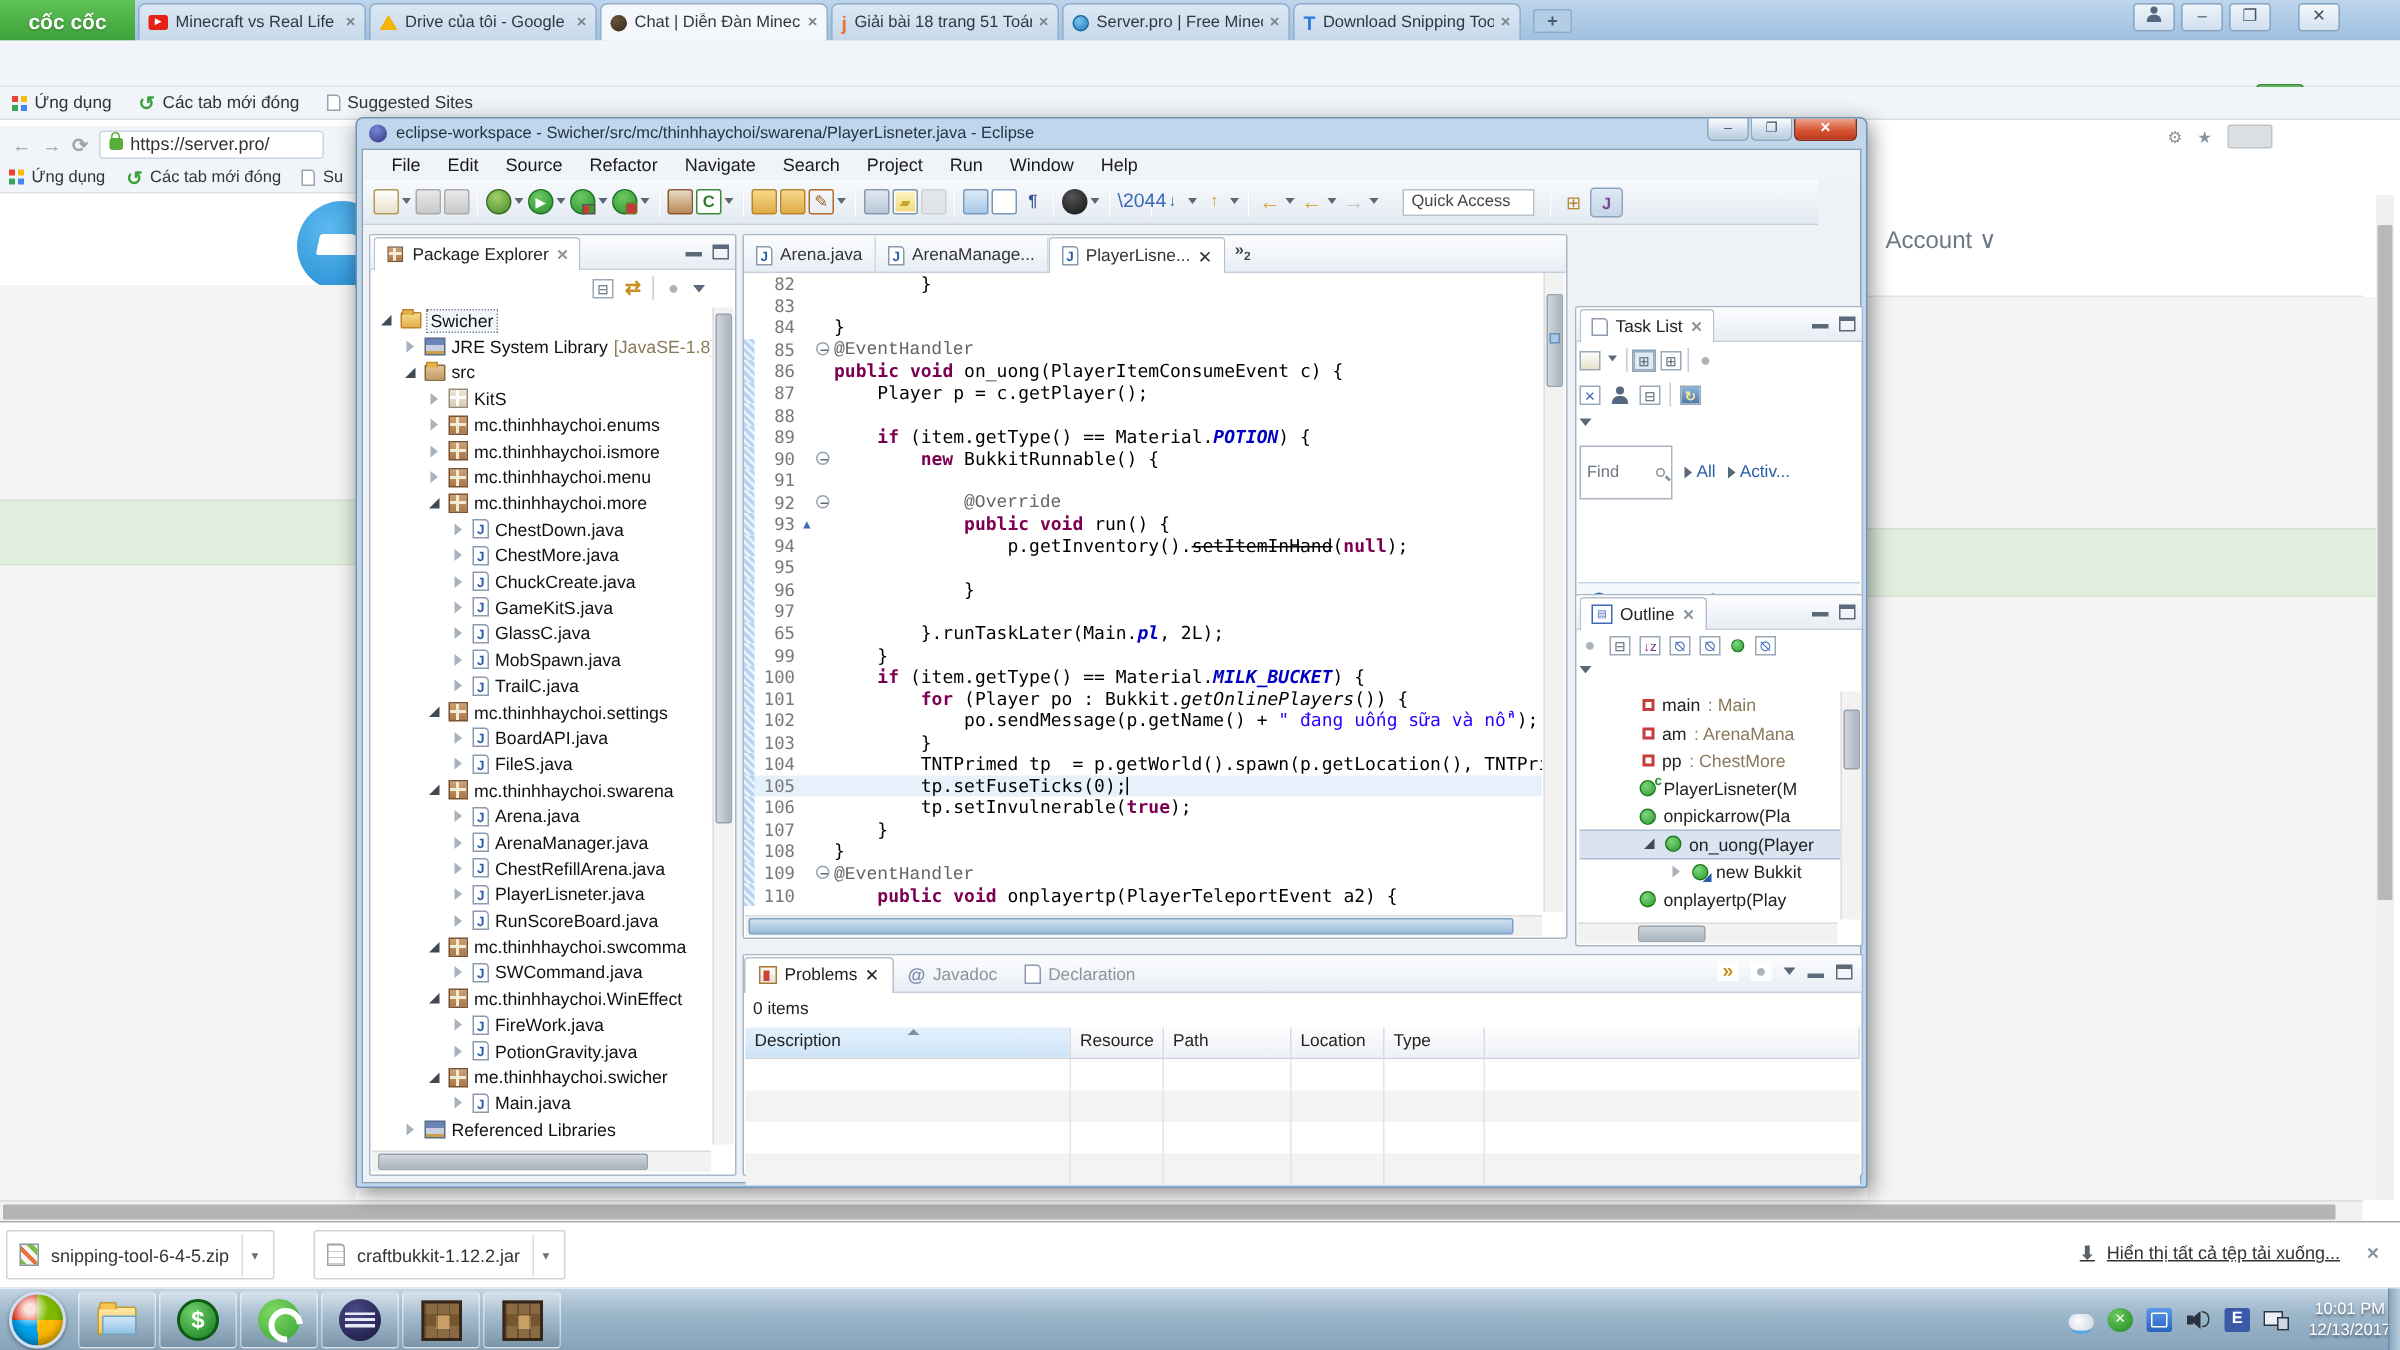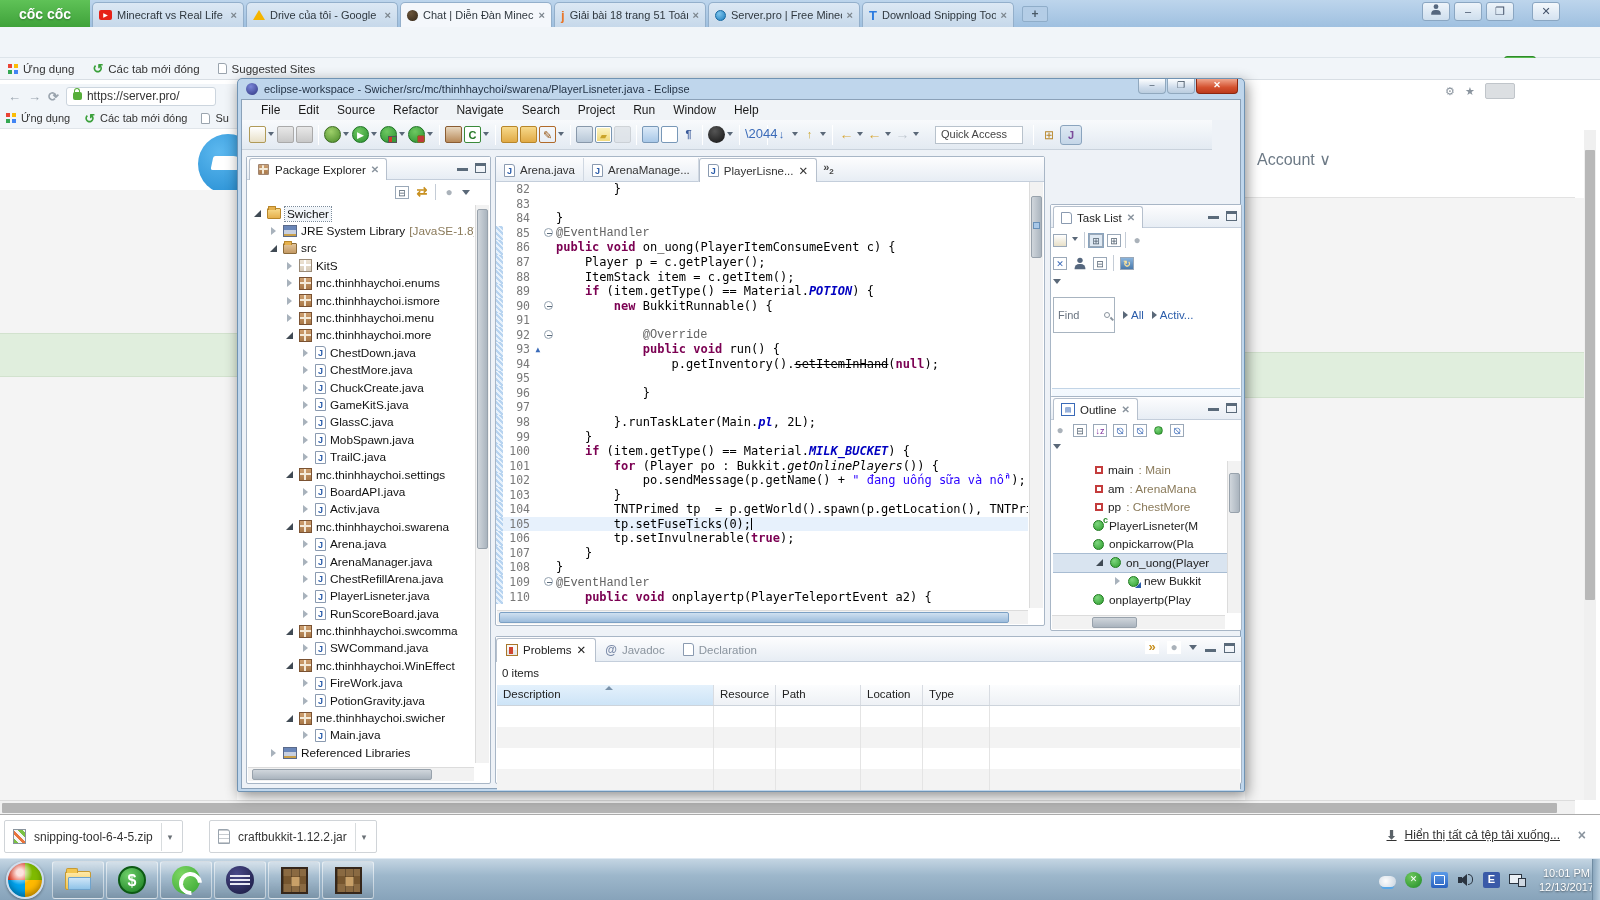--- a/index.html
+++ b/index.html
@@ -581,21 +581,21 @@
             <span>mc.thinhhaychoi.settings</span>
           </div>
           <div class="trow" style="padding-left: 50px;">
             <span class="tw tw-c"></span>
             <span class="pjava">J</span>
             <span>BoardAPI.java</span>
           </div>
           <div class="trow" style="padding-left: 50px;">
             <span class="tw tw-c"></span>
             <span class="pjava">J</span>
-            <span>Activ.java</span>
+            <span>FileS.java</span>
           </div>
           <div class="trow" style="padding-left: 34px;">
             <span class="tw tw-e"></span>
             <span class="ppkg"></span>
             <span>mc.thinhhaychoi.swarena</span>
           </div>
           <div class="trow" style="padding-left: 50px;">
             <span class="tw tw-c"></span>
             <span class="pjava">J</span>
             <span>Arena.java</span>
@@ -729,21 +729,20 @@
             <span class="g-num">87</span>
             <span class="g-mark"></span>
             <span class="g-fold"></span>
             <span class="ctext"><span>    Player p = c.getPlayer();</span></span>
           </div>
           <div class="cline">
             <span class="g-hatch hatched"></span>
             <span class="g-num">88</span>
             <span class="g-mark"></span>
             <span class="g-fold"></span>
-            <span class="ctext"><span>    ItemStack item = c.getItem();</span></span>
           </div>
           <div class="cline">
             <span class="g-hatch hatched"></span>
             <span class="g-num">89</span>
             <span class="g-mark"></span>
             <span class="g-fold"></span>
             <span class="ctext"><span>    </span><span class="kw">if</span><span> (item.getType() == Material.</span><span class="cst">POTION</span><span>) {</span></span>
           </div>
           <div class="cline">
             <span class="g-hatch hatched"></span>
@@ -800,21 +799,21 @@
           </div>
           <div class="cline">
             <span class="g-hatch hatched"></span>
             <span class="g-num">97</span>
             <span class="g-mark"></span>
             <span class="g-fold"></span>
             <span class="ctext"></span>
           </div>
           <div class="cline">
             <span class="g-hatch hatched"></span>
-            <span class="g-num">98</span>
+            <span class="g-num">65</span>
             <span class="g-mark"></span>
             <span class="g-fold"></span>
             <span class="ctext"><span>        }.runTaskLater(Main.</span><span class="cst">pl</span><span>, 2L);</span></span>
           </div>
           <div class="cline">
             <span class="g-hatch hatched"></span>
             <span class="g-num">99</span>
             <span class="g-mark"></span>
             <span class="g-fold"></span>
             <span class="ctext"><span>    }</span></span>

